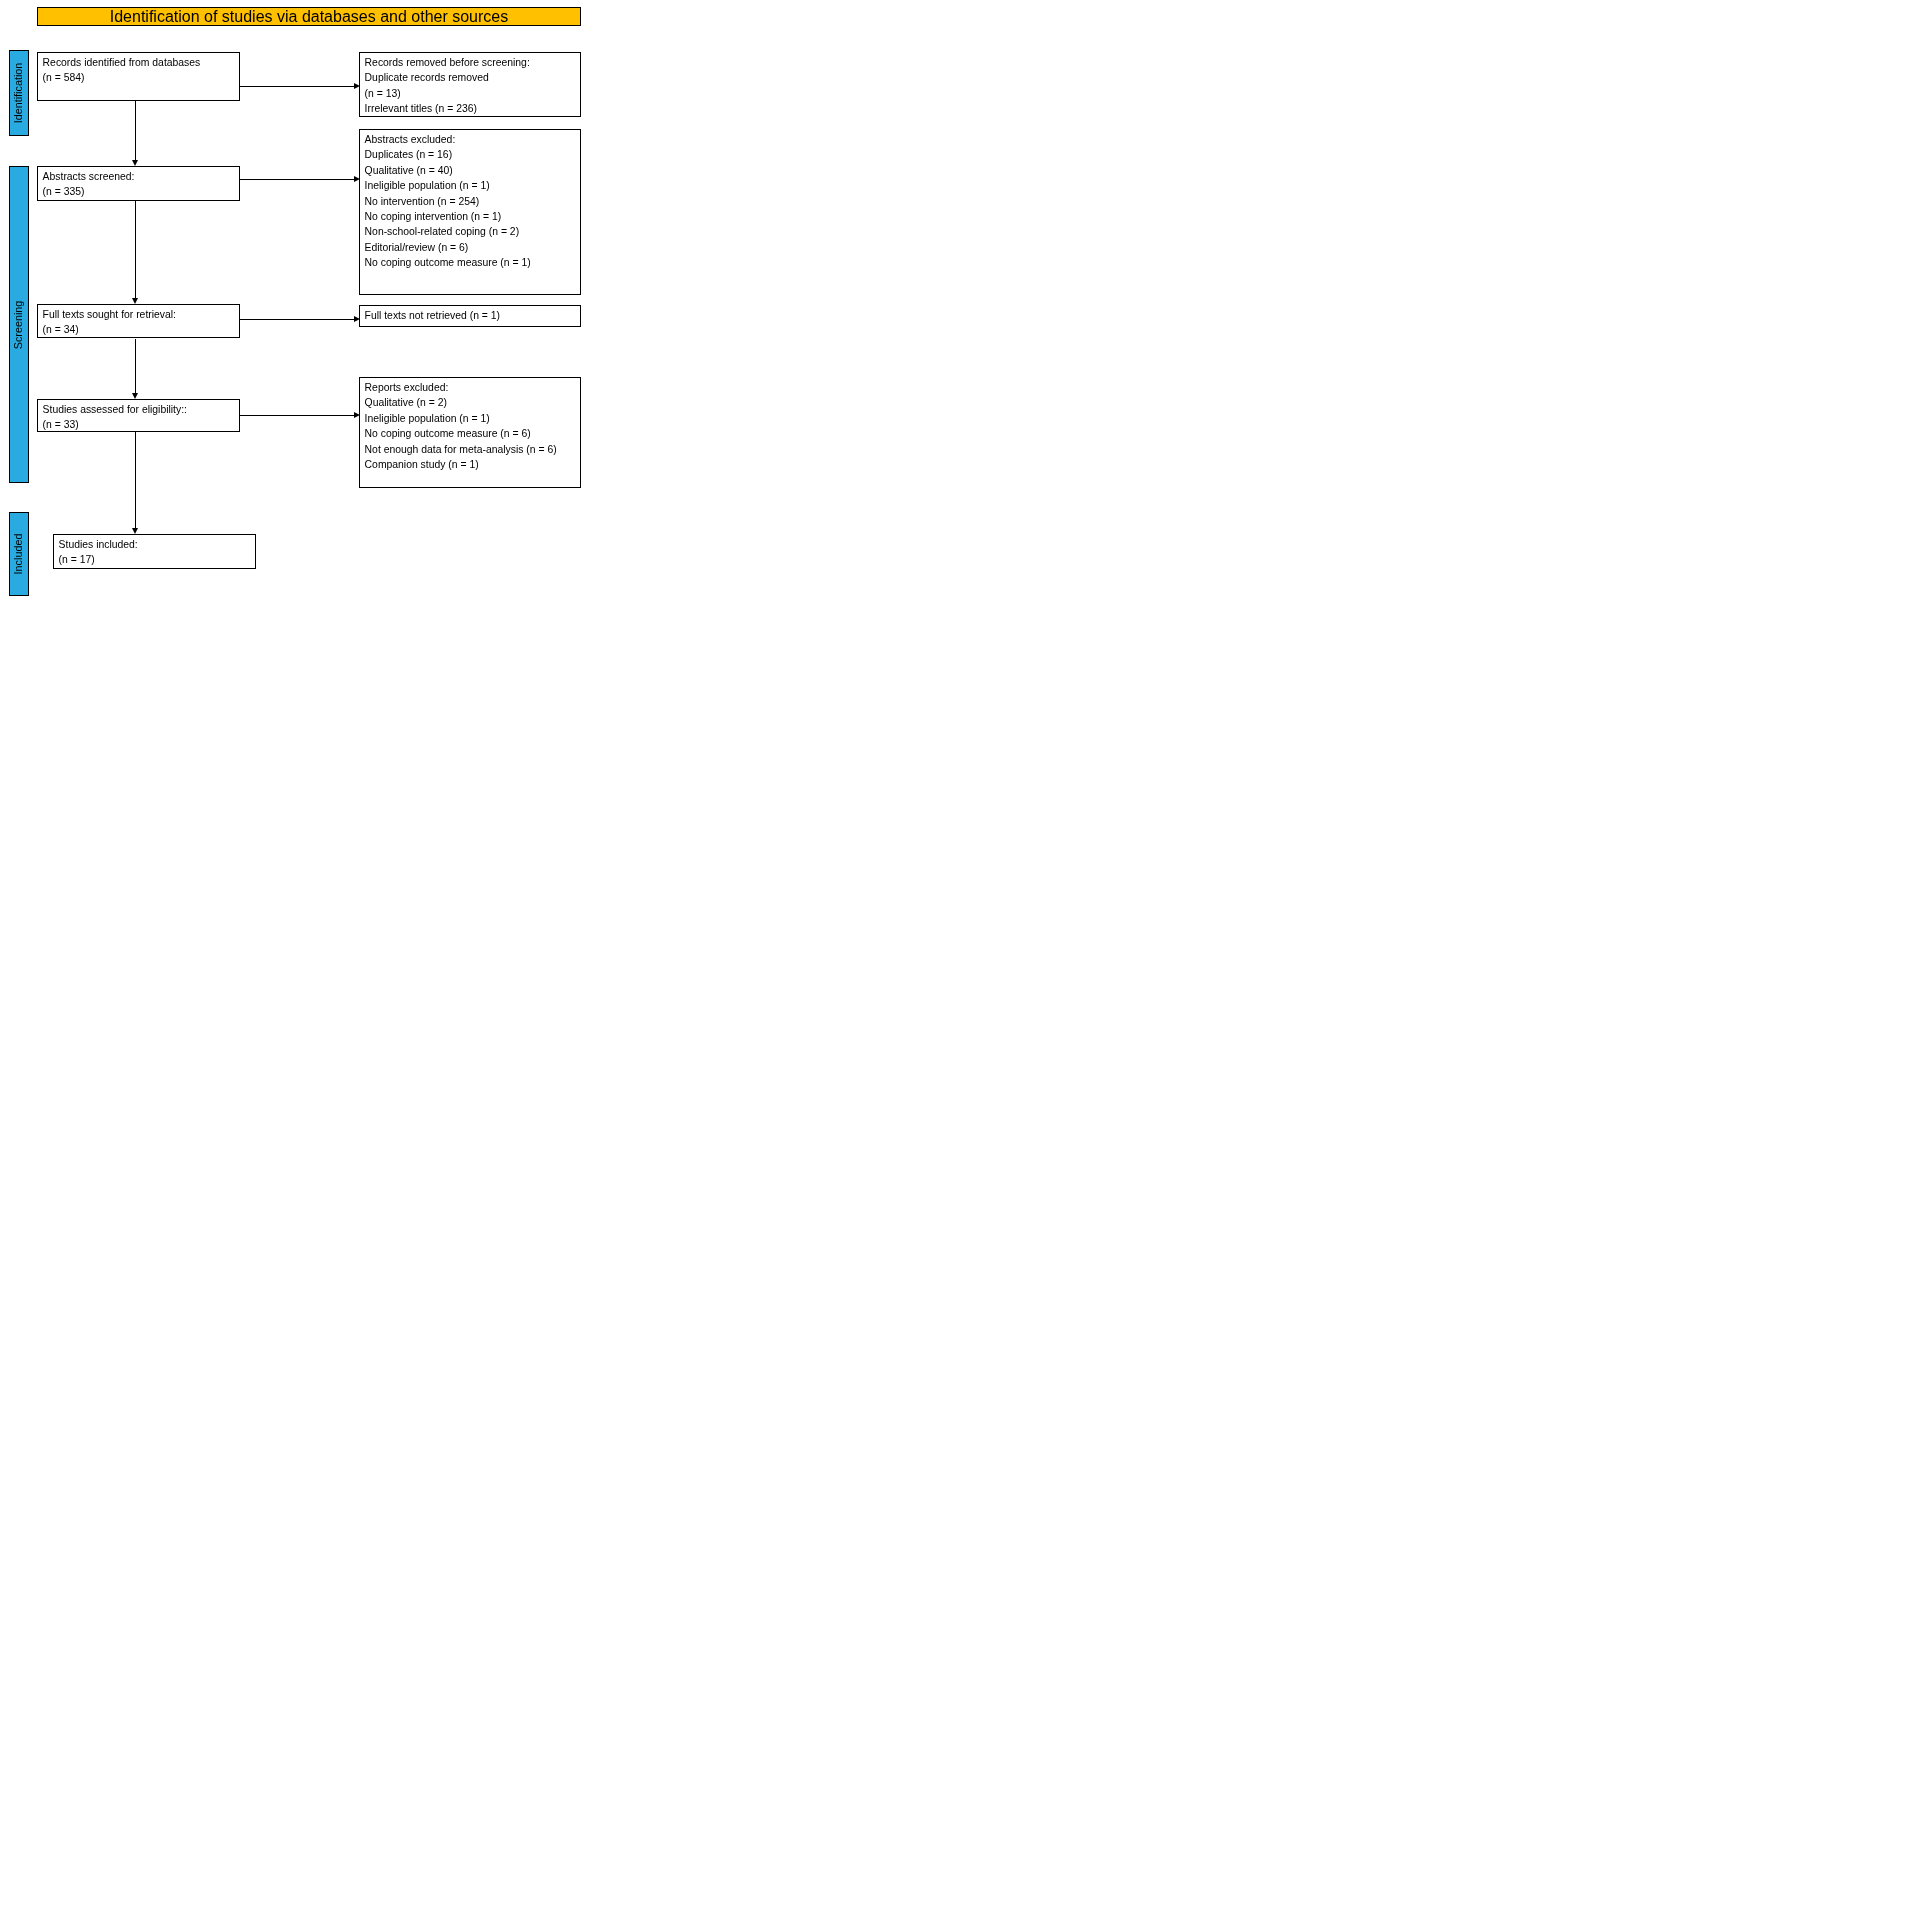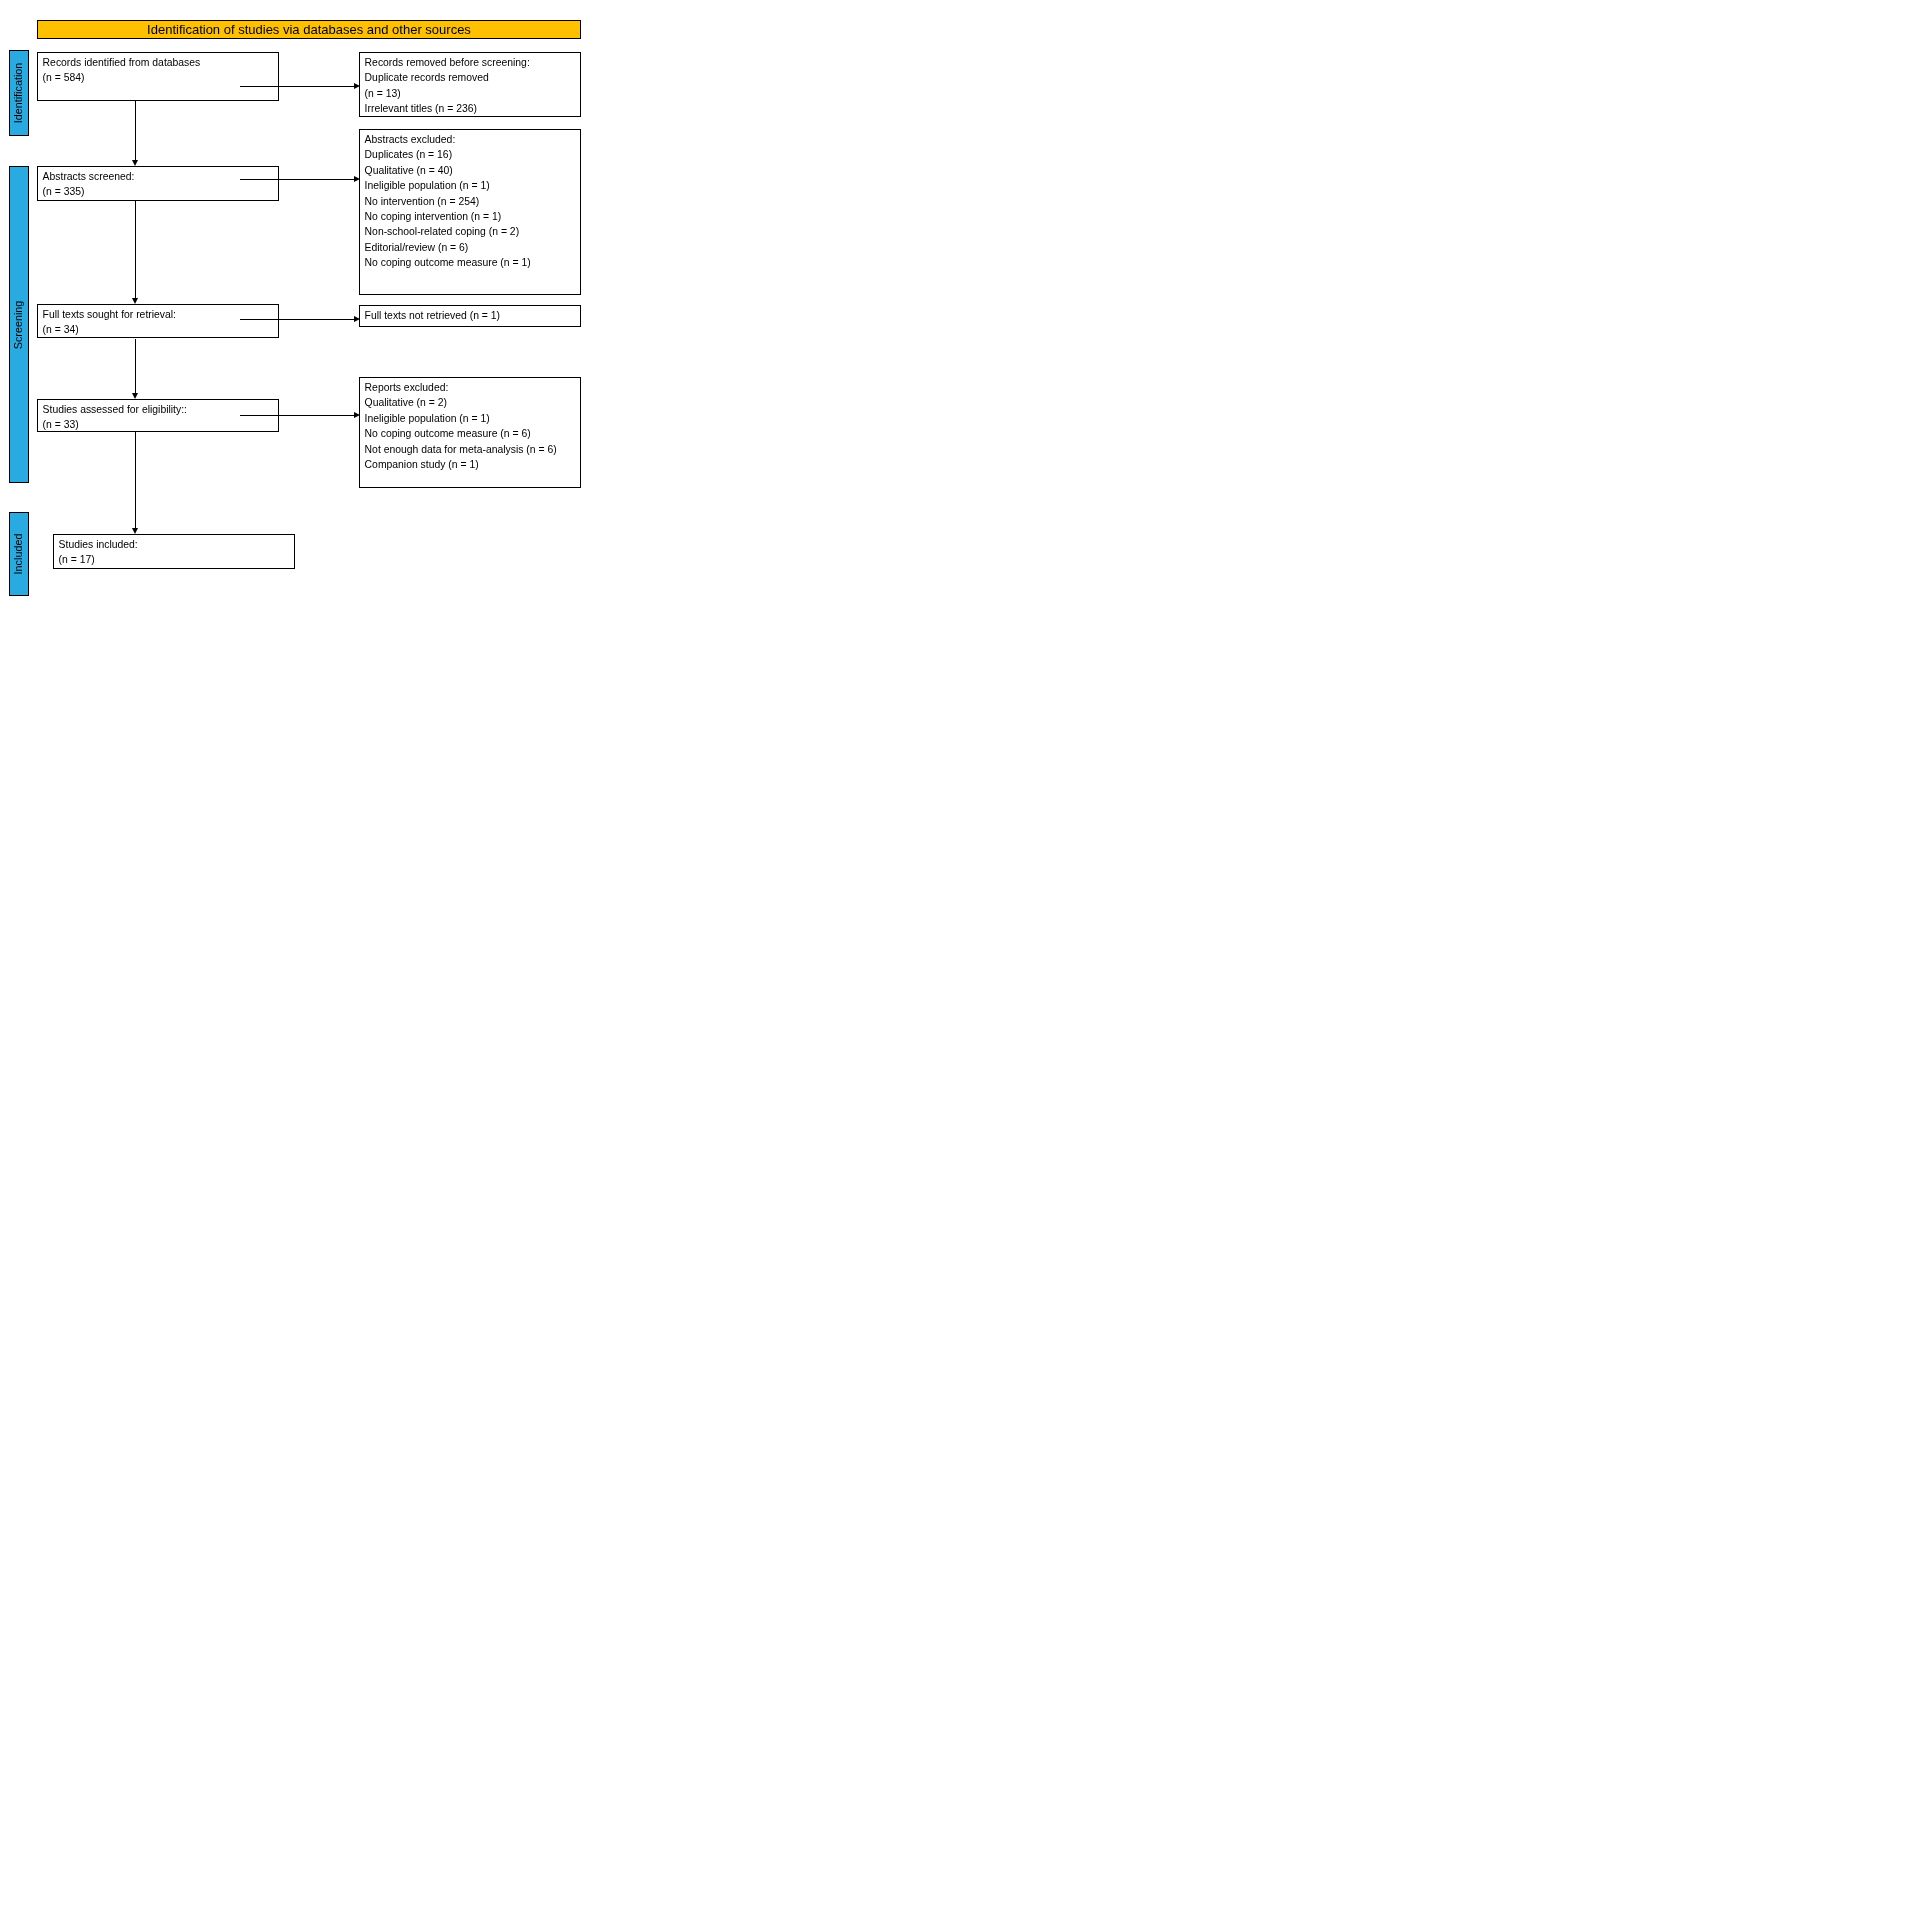--- a/index.html
+++ b/index.html
@@ -13,25 +13,25 @@
   body{font-family:"Liberation Sans", sans-serif;color:var(--ink);}
   .canvas{
     position:relative;
     width:584px;
     height:599px;
     background:#FFFFFF;
     overflow:hidden;
   }
   .title-bar{
     position:absolute;
-    left:37px;top:20px;width:544px;height:19px;
+    left:37px;top:7px;width:544px;height:19px;
     background:var(--title-bg);
     border:0.8px solid var(--ink);
     display:flex;align-items:center;justify-content:center;
-    font-size:13px;
+    font-size:16px;
   }
   .stage{
     position:absolute;
     left:8.5px;width:20.4px;
     background:var(--stage-bg);
     border:0.8px solid var(--ink);
     display:flex;align-items:center;justify-content:center;
   }
   .stage span{
     transform:rotate(-90deg);
@@ -42,21 +42,21 @@
   .stage.screening{top:166px;height:317px;}
   .stage.included{top:512px;height:84px;}
   .fbox{
     position:absolute;
     background:var(--box-bg);
     border:1.2px solid var(--ink);
     padding:1.9px 4.6px;
     font-size:10.4px;
     line-height:15.4px;
   }
-  .fbox.left-col{left:37px;width:242px;}
+  .fbox.left-col{left:37px;width:203px;}
   .fbox.right-col{left:359px;width:222px;}
   .b-records{top:52px;height:49px;}
   .b-abstracts{top:166px;height:35px;}
   .b-fulltexts{top:304px;height:34px;}
   .b-assessed{top:399px;height:33px;}
   .b-included{top:534px;height:35px;margin-left:16px;}
   .r-removed{top:52px;height:65px;}
   .r-abstracts-excl{top:129px;height:166px;}
   .r-not-retrieved{top:305px;height:22.3px;}
   .r-reports-excl{top:377px;height:111px;}

